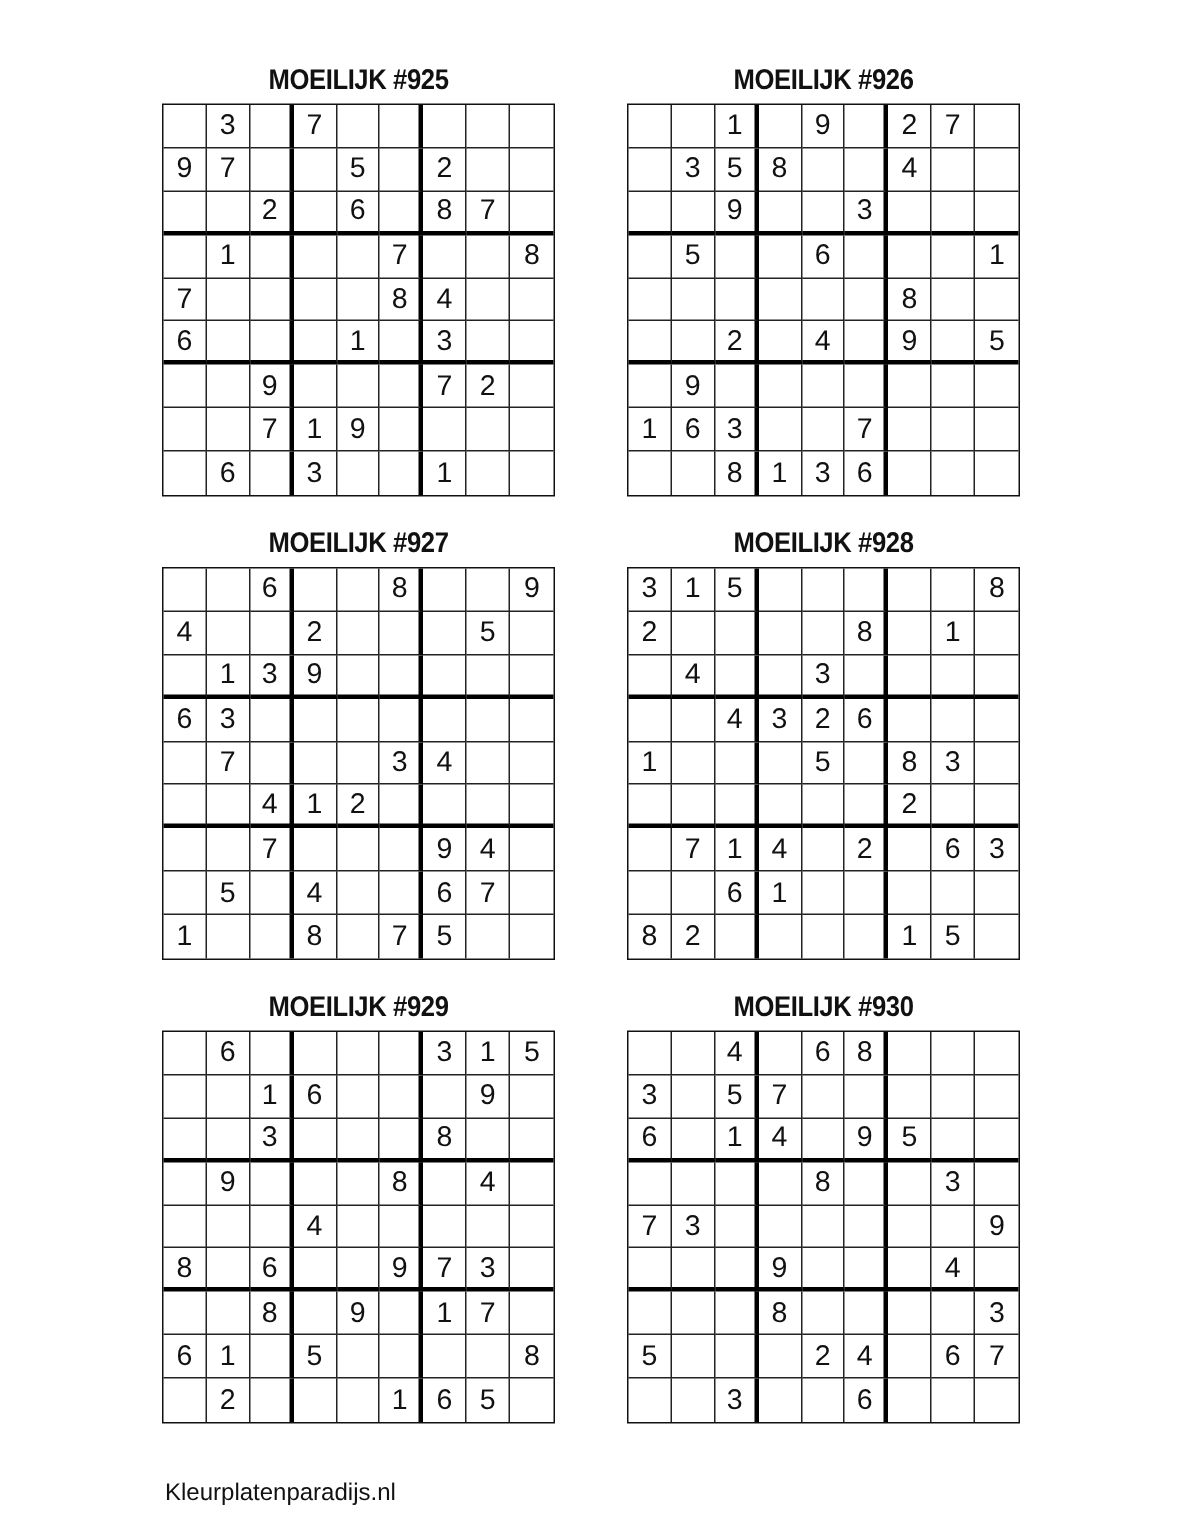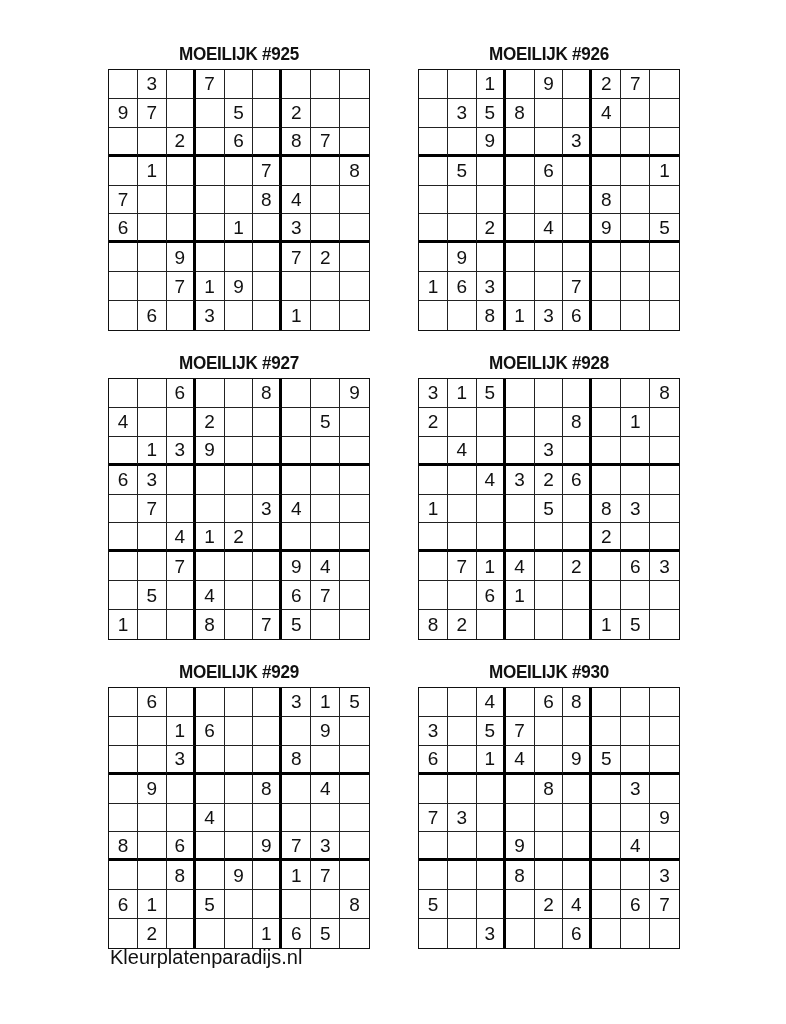--- a/index.html
+++ b/index.html
@@ -58,23 +58,23 @@
     box-sizing: border-box;
     line-height: 1;
   }
   .cell.c8 { border-right: none; }
   .cell.r8 { border-bottom: none; }
   .cell.c2, .cell.c5 { border-right: 3.5px solid #000; }
   .cell.r2, .cell.r5 { border-bottom: 3.5px solid #000; }
   .footer {
     position: absolute;
     left: 110px;
-    top: 946px;
+    top: 987px;
     font-family: "Liberation Sans", sans-serif;
-    font-size: 20px;
+    font-size: 16px;
     color: #111;
   }
 </style>
 </head>
 <body>
 
 <div>
 
   <div class="puzzle" style="left:108px; top:69px;">
     <div class="puzzle-title">MOEILIJK #925</div>

